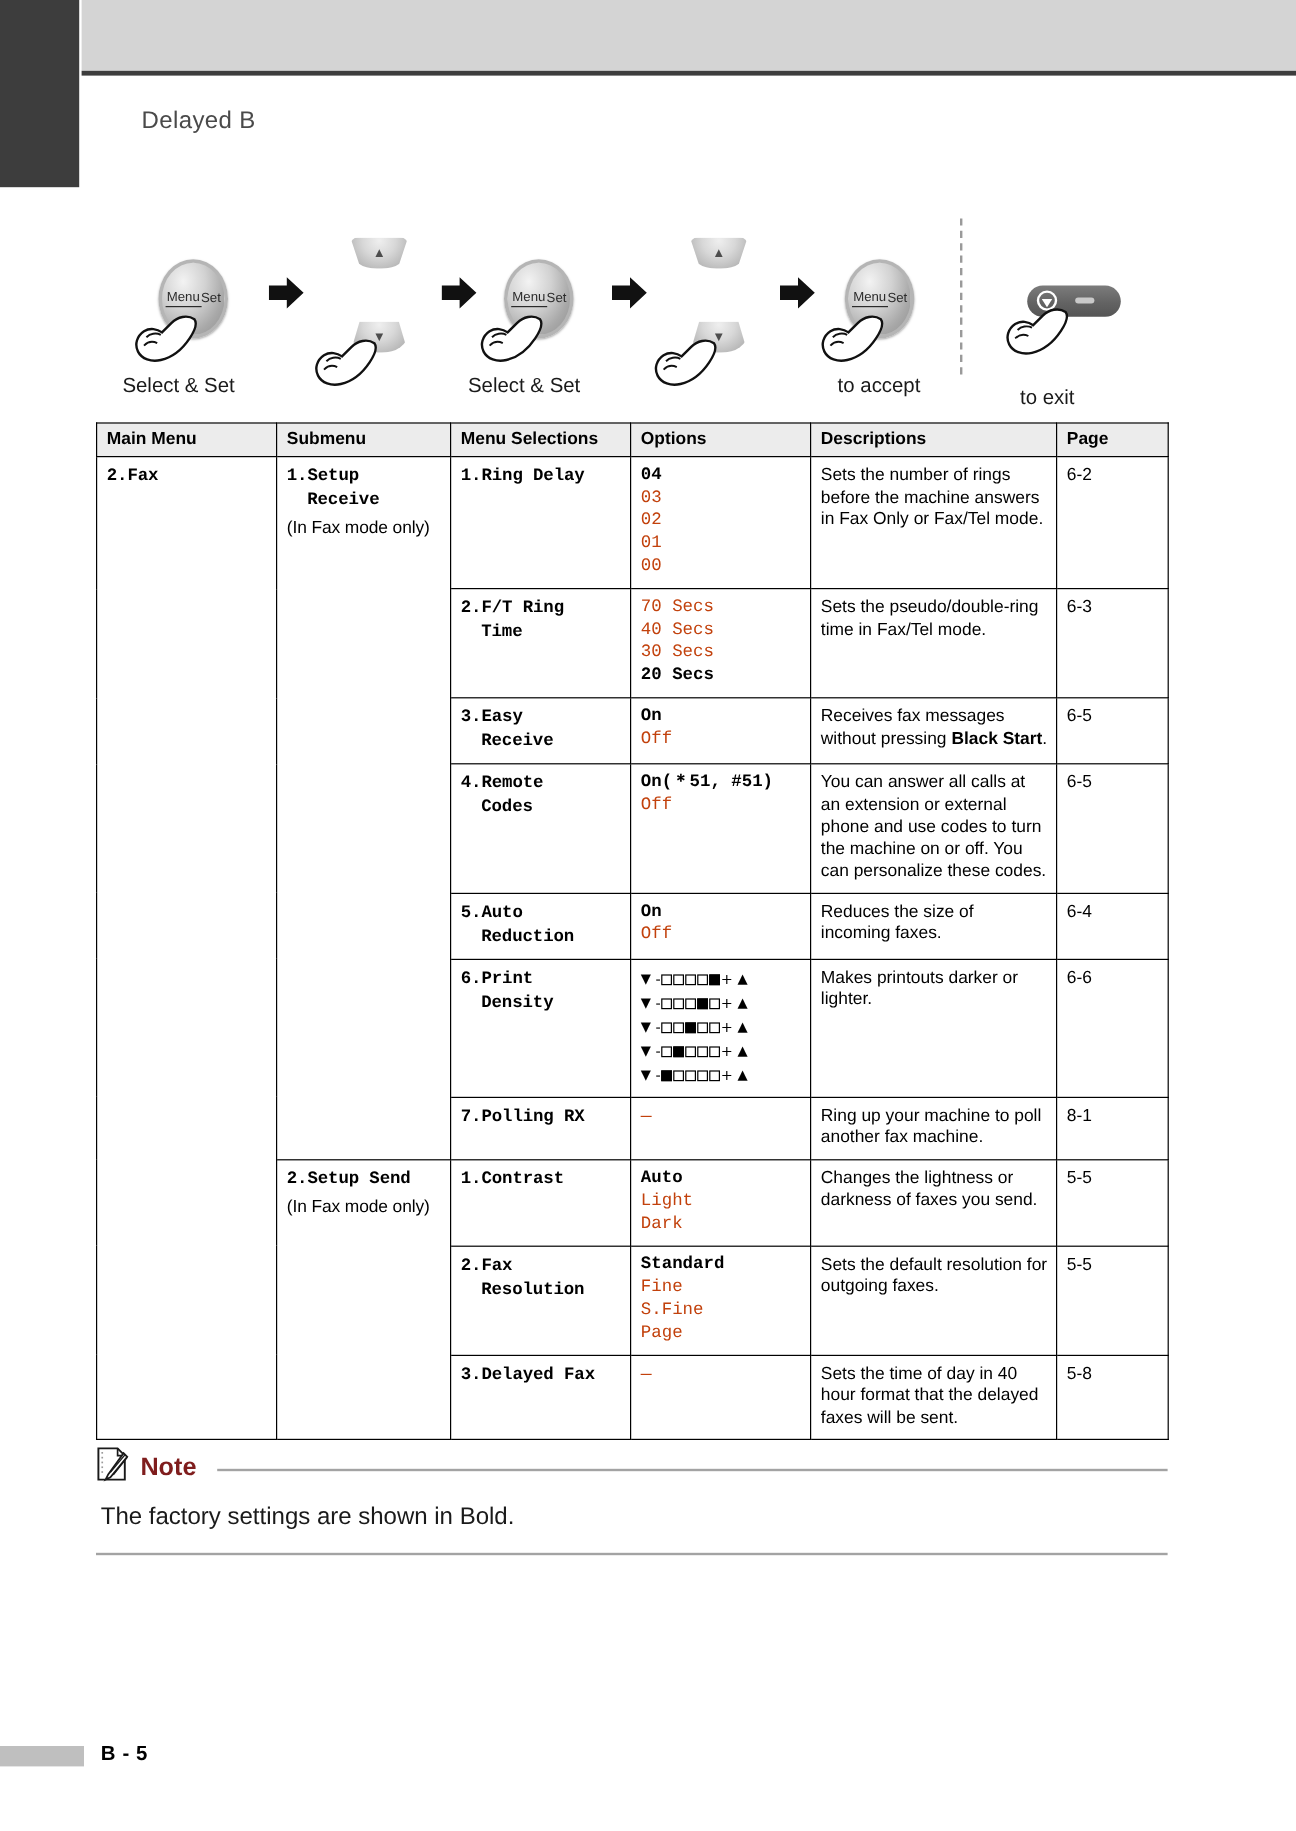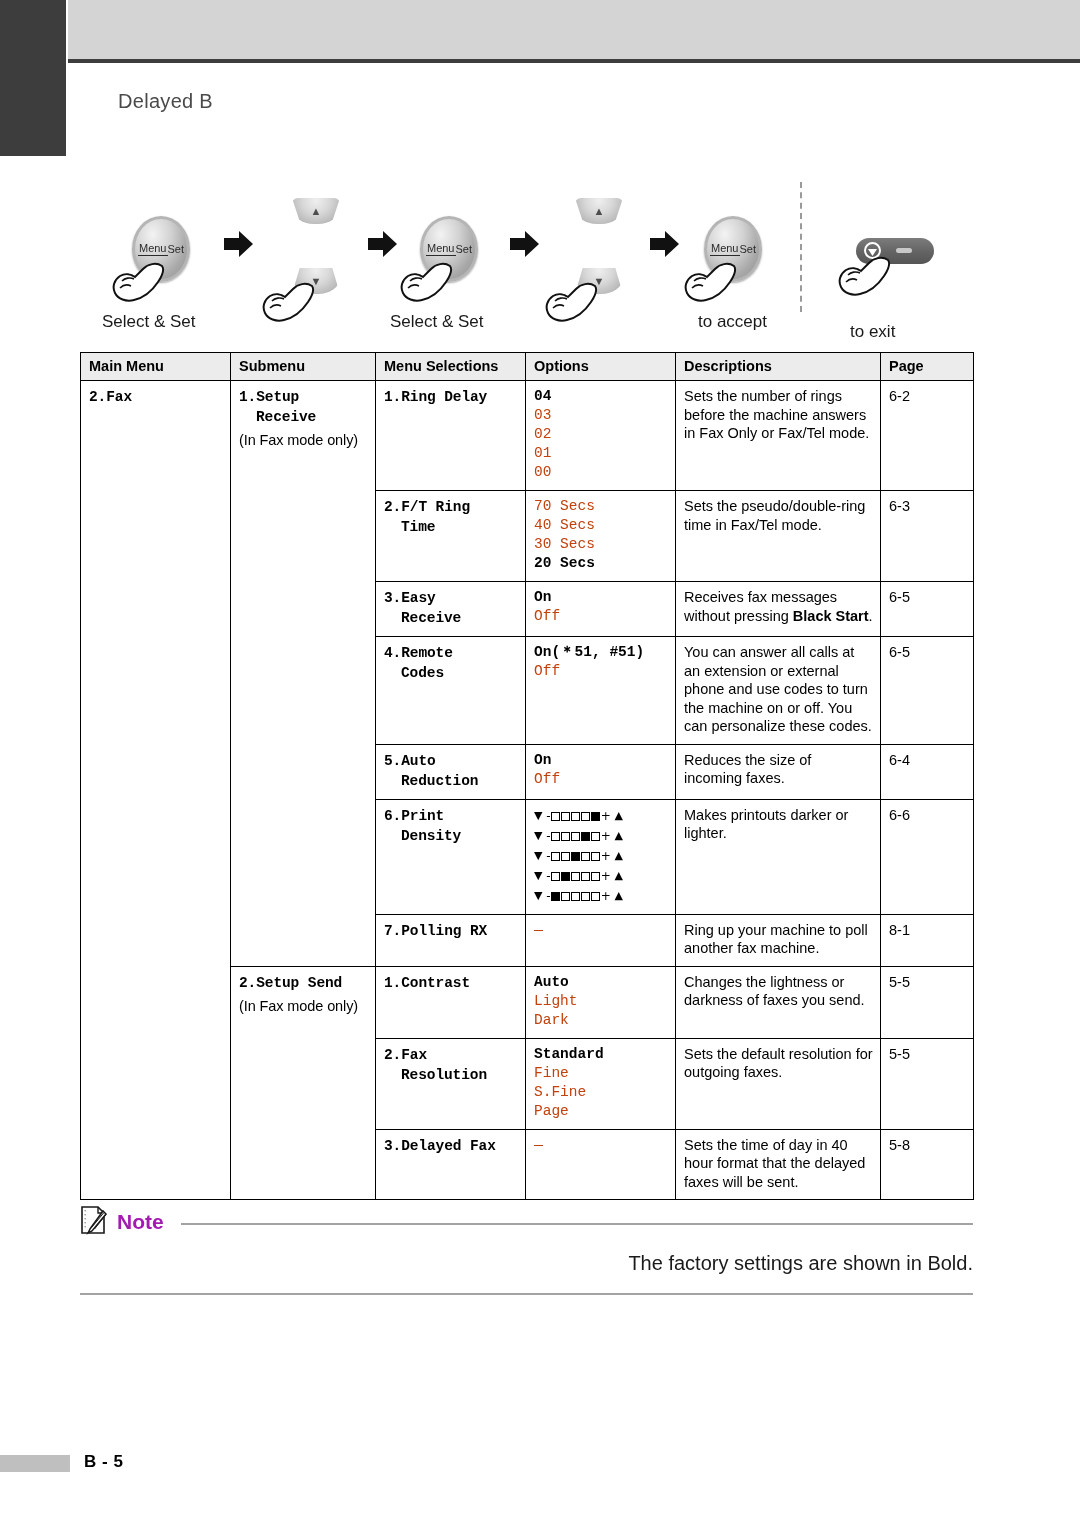--- a/index.html
+++ b/index.html
@@ -234,35 +234,34 @@
     width: 893px;
   }
   .note-head {
     display: flex;
     align-items: center;
     gap: 9px;
   }
   .note-title {
     font-size: 21px;
     font-weight: bold;
-    color: #a21caf;
+    color: #7f1d1d;
   }
   .note-line {
     flex: 1;
     height: 2px;
     background: #a3a3a3;
     margin-left: 8px;
     margin-top: 4px;
   }
   .note-body {
     font-size: 20px;
     color: #1a1a1a;
     margin-top: 13px;
     padding-left: 4px;
-    text-align: right;
   }
   .note-bottomline {
     height: 2px;
     background: #a3a3a3;
     margin-top: 18px;
   }
 </style>
 </head>
 <body>
 

